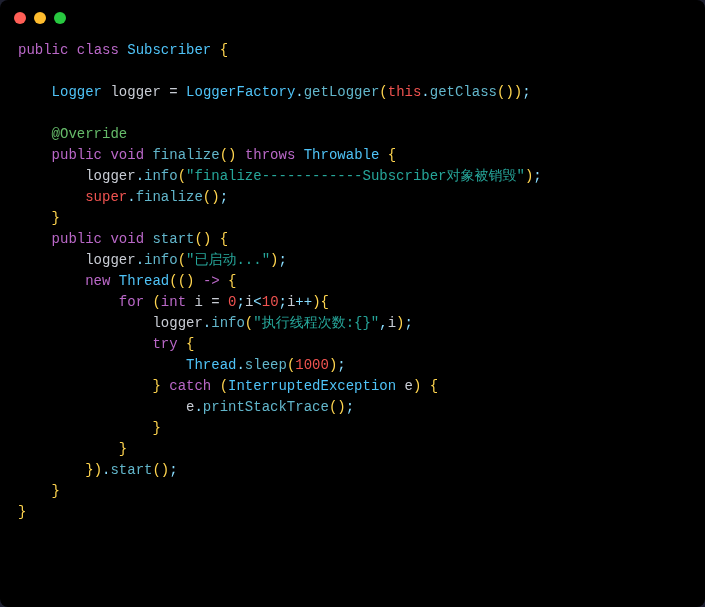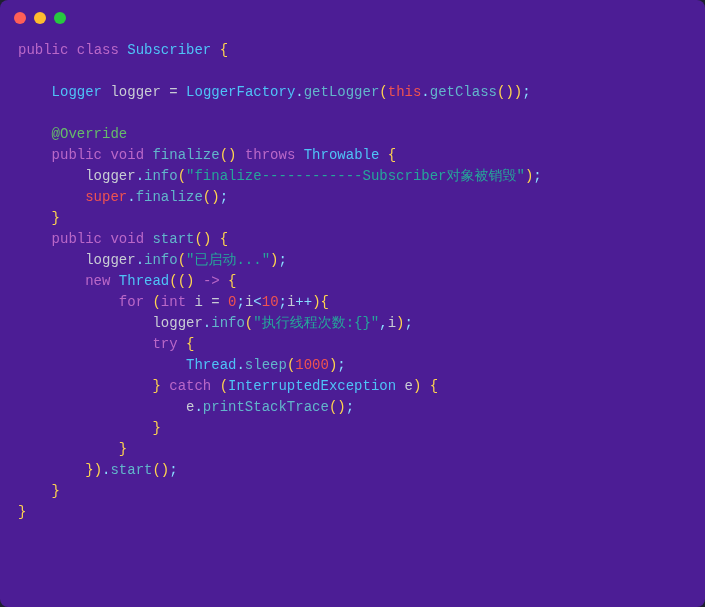--- a/index.html
+++ b/index.html
@@ -10,21 +10,21 @@
     body {
       background: #1e2030;
       font-family: 'Menlo', 'Monaco', 'Courier New', monospace;
       font-size: 14px;
       line-height: 1.5;
       width: 705px;
       height: 607px;
       overflow: hidden;
     }
     .window {
-      background: #4c1d95;
+      background: #000000;
       border-radius: 8px;
       width: 100%;
       height: 100%;
     }
     .titlebar {
       display: flex;
       gap: 8px;
       padding: 12px 14px 8px;
       align-items: center;
     }

